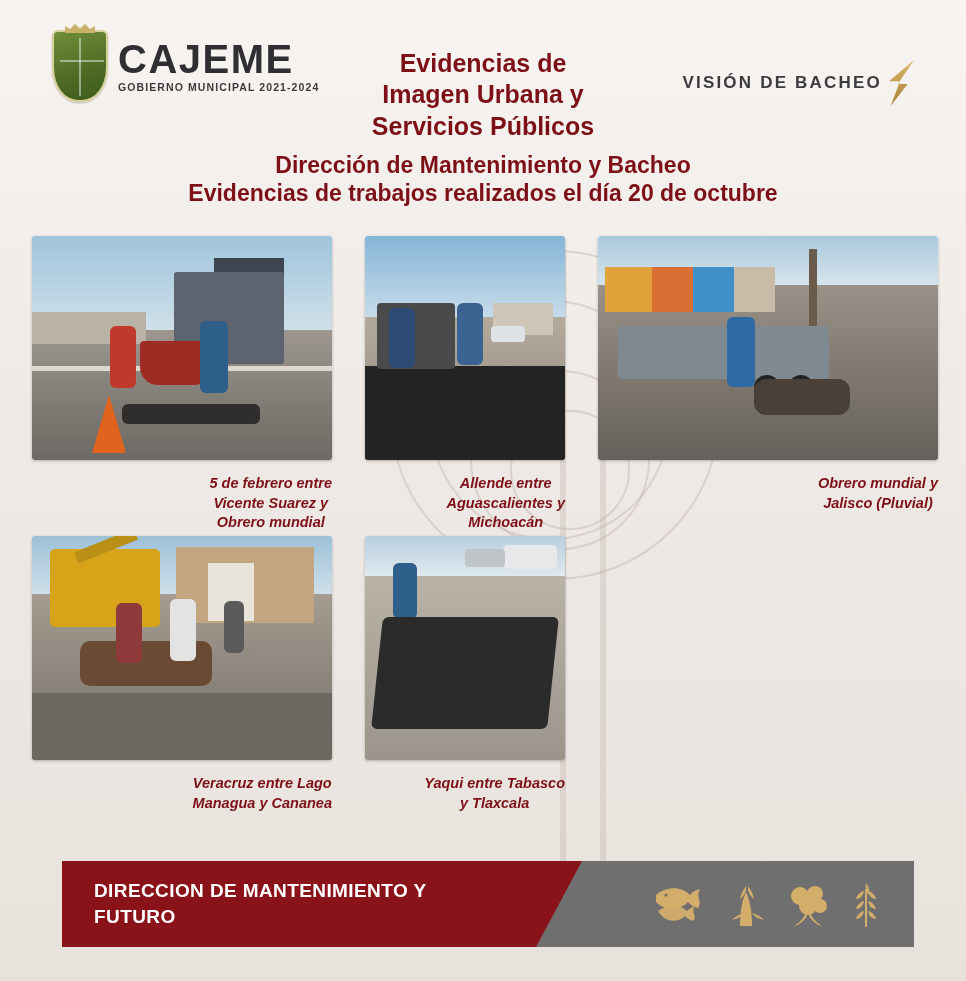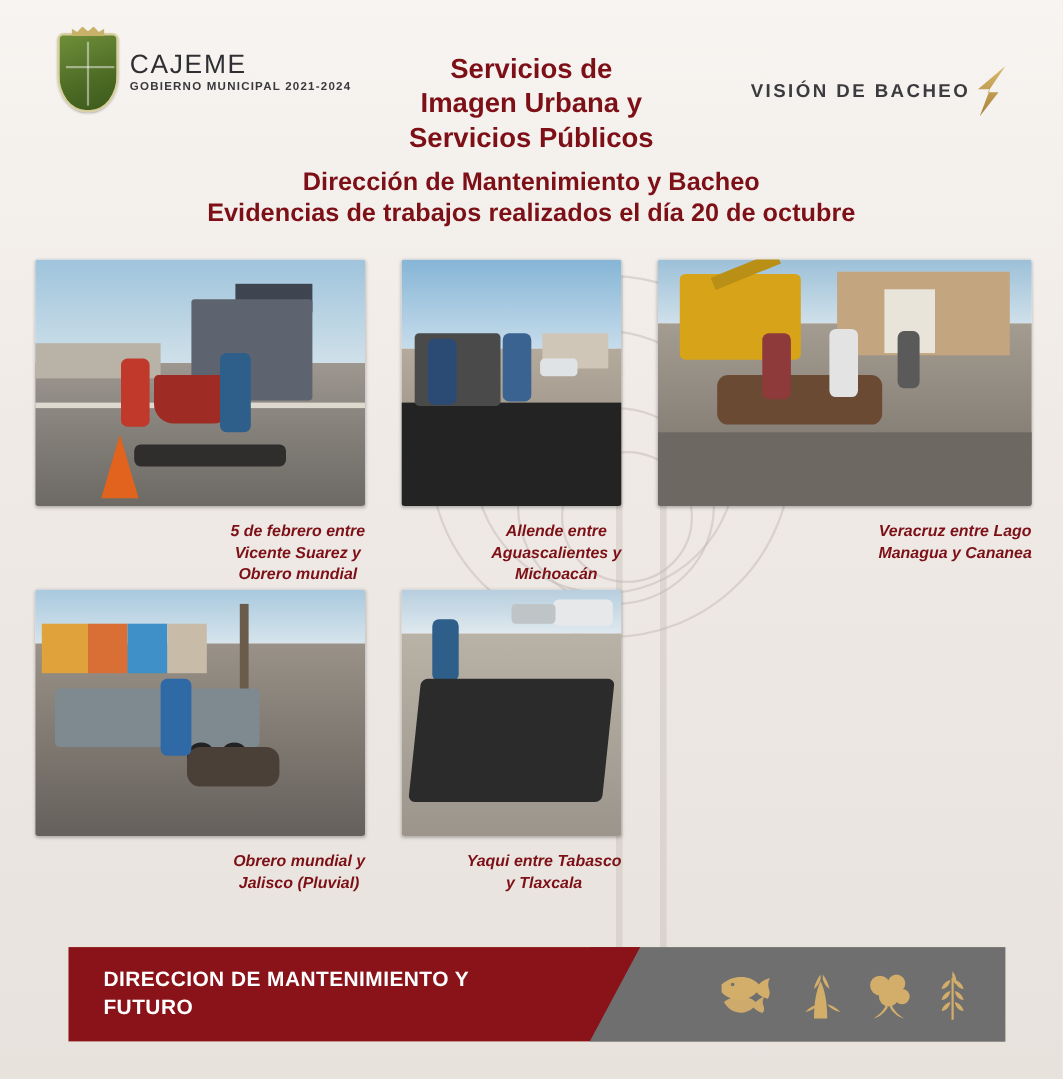--- a/index.html
+++ b/index.html
@@ -76,22 +76,22 @@
   .shield .crown {
     position: absolute;
     top: -9px; left: 50%;
     transform: translateX(-50%);
     width: 30px; height: 10px;
     background: #c8b26a;
     clip-path: polygon(0 100%, 0 30%, 17% 60%, 33% 10%, 50% 55%, 67% 10%, 83% 60%, 100% 30%, 100% 100%);
   }
   .brand-text { line-height: 1; }
   .brand-title {
-    font-size: 24px;
-    font-weight: normal;
+    font-size: 40px;
+    font-weight: bold;
     letter-spacing: 1.5px;
     color: #2f2f33;
   }
   .brand-sub {
     font-size: 10.5px;
     font-weight: bold;
     letter-spacing: 1.1px;
     color: #3a3a3e;
     margin-top: 3px;
   }
@@ -311,21 +311,21 @@
         <div class="brand-sub">GOBIERNO MUNICIPAL 2021-2024</div>
       </div>
     </div>
 
     <div class="vision">
       <div class="vision-text">VISIÓN DE BACHEO</div>
       <div class="vision-mark"></div>
     </div>
 
     <div class="titles">
-      <div class="t1">Servicios de</div>
+      <div class="t1">Evidencias de</div>
       <div class="t1">Imagen Urbana y</div>
       <div class="t1">Servicios Públicos</div>
       <div class="t2">Dirección de Mantenimiento y Bacheo</div>
       <div class="t3">Evidencias de trabajos realizados el día 20 de octubre</div>
     </div>
   </div>
 
   <div class="grid">
 
     <div class="cell r1">
@@ -354,38 +354,20 @@
         <div class="bld"></div>
           <div class="car"></div>
         <div class="asphalt"></div>
         <div class="machine"></div>
           <div class="w1"></div>
           <div class="w2"></div>
       </div>
       <div class="cap">Allende entre
 Aguascalientes y
 Michoacán</div>
-    </div>
-
-    <div class="cell r1">
-      <div class="photo p3">
-        <div class="sky"></div>
-          <div class="ground"></div>
-        <div class="bldg"></div>
-          <div class="door"></div>
-        <div class="machine"></div>
-          <div class="arm"></div>
-        <div class="asph"></div>
-        <div class="dirt"></div>
-        <div class="w1"></div>
-          <div class="w2"></div>
-          <div class="w3"></div>
-      </div>
-      <div class="cap">Veracruz entre Lago
-Managua y Cananea</div>
     </div>
 
     <div class="cell r2">
       <div class="photo p4">
         <div class="sky"></div>
           <div class="ground"></div>
         <div class="h1"></div>
           <div class="h2"></div>
           <div class="h3"></div>
           <div class="h4"></div>
@@ -393,20 +375,38 @@
         <div class="trailer"></div>
           <div class="tire1"></div>
           <div class="tire2"></div>
         <div class="pile"></div>
           <div class="w1"></div>
       </div>
       <div class="cap">Obrero mundial y
 Jalisco (Pluvial)</div>
     </div>
 
+    <div class="cell r1">
+      <div class="photo p3">
+        <div class="sky"></div>
+          <div class="ground"></div>
+        <div class="bldg"></div>
+          <div class="door"></div>
+        <div class="machine"></div>
+          <div class="arm"></div>
+        <div class="asph"></div>
+        <div class="dirt"></div>
+        <div class="w1"></div>
+          <div class="w2"></div>
+          <div class="w3"></div>
+      </div>
+      <div class="cap">Veracruz entre Lago
+Managua y Cananea</div>
+    </div>
+
     <div class="cell r2">
       <div class="photo p5">
         <div class="sky"></div>
           <div class="ground"></div>
         <div class="car"></div>
           <div class="car2"></div>
         <div class="w1"></div>
         <div class="patch"></div>
       </div>
       <div class="cap">Yaqui entre Tabasco

